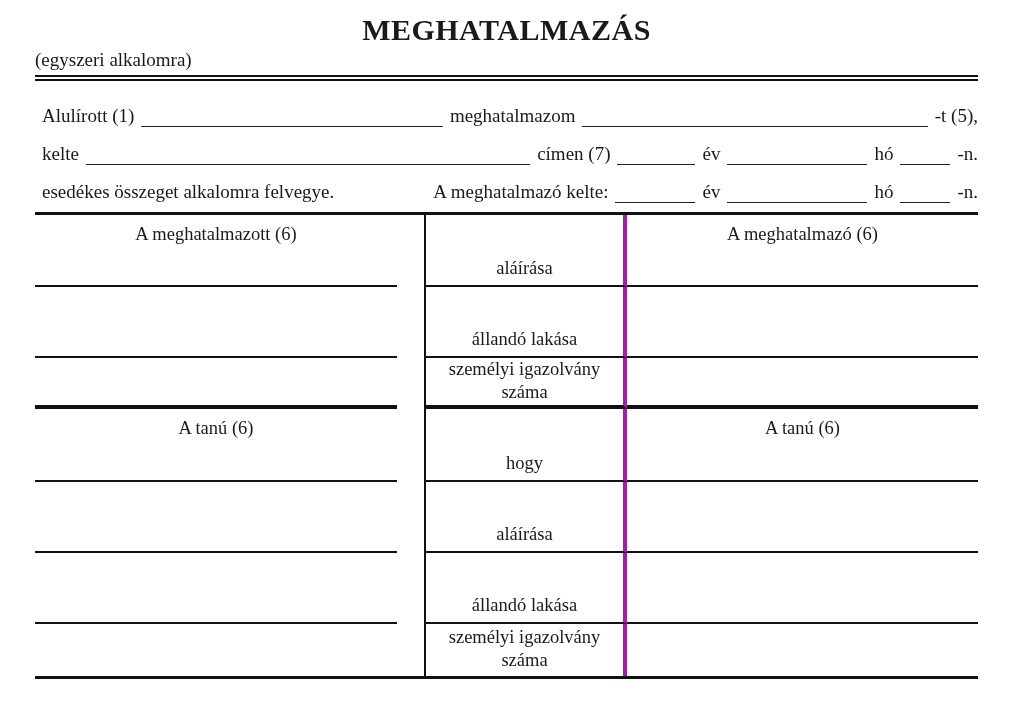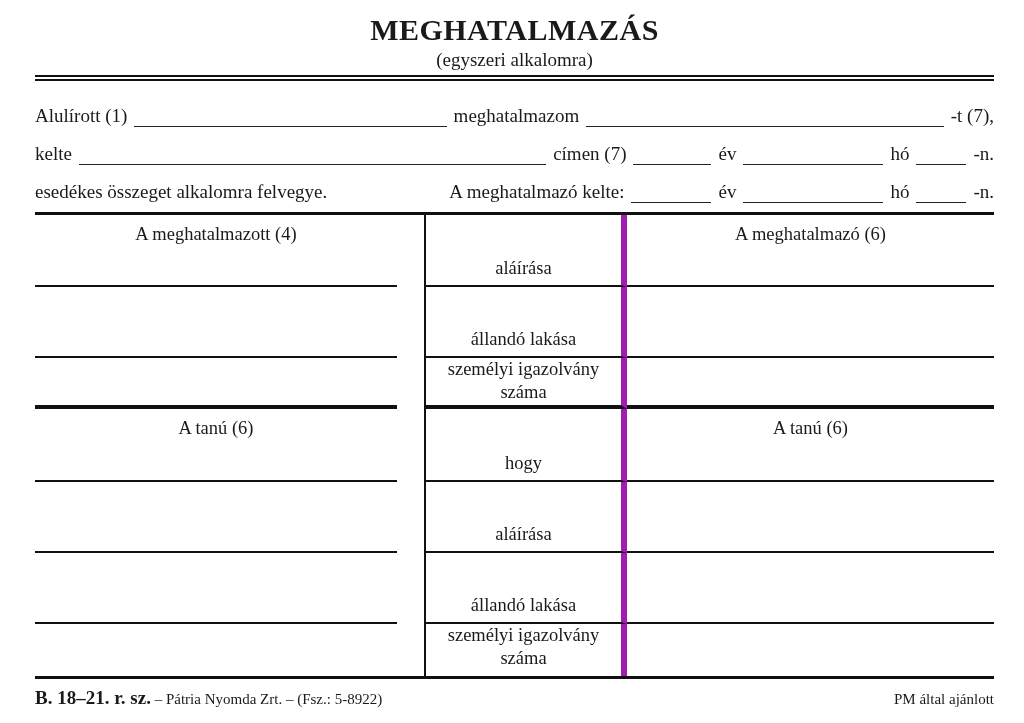--- a/index.html
+++ b/index.html
@@ -1,37 +1,37 @@
 <!DOCTYPE html>
 <html><head>
 <meta charset="utf-8">
 <style>
   * { box-sizing: border-box; margin: 0; padding: 0; }
   html, body { width: 1024px; height: 723px; background: #fff; overflow: hidden; }
   body { font-family: "Liberation Serif", "DejaVu Serif", serif; color: #1a1a1a; }
-  .page { width: 1024px; height: 723px; padding: 12px 30px 0 35px; }
+  .page { width: 1024px; height: 723px; padding: 12px 46px 0 35px; }
 
   .title { text-align: center; font-size: 30px; font-weight: bold; letter-spacing: .5px; line-height: 36px; }
-  .subtitle { text-align: center; font-size: 19px; line-height: 22px; margin-top: 1px; }
+  .subtitle { font-size: 19px; line-height: 22px; margin-top: 1px; }
   .title-rule { margin-top: 4px; height: 6px; border-top: 2px solid #111; border-bottom: 2px solid #111; }
 
-  .intro { margin-top: 8px; font-size: 19px; }
+  .intro { margin-top: 8px; font-size: 19px; margin-left: 7px; }
   .fline { display: flex; align-items: flex-end; height: 38px; column-gap: 7px; line-height: 22px; white-space: nowrap; }
   .blank { border-bottom: 1.6px solid #222; height: 6px; flex: 0 0 auto; }
   .gA { flex: 310 1 0; } .gB { flex: 355 1 0; } .grow { flex: 1 1 0; }
   .w80 { width: 80px; } .w140 { width: 140px; } .w50 { width: 50px; } .w78 { width: 78px; }
 
   .ptable { margin-top: 9px; display: grid; grid-template-columns: 362px 230px 1fr;
             grid-template-rows: 72px 71px 51px 73px 71px 71px 52px;
             border-top: 3px solid #111; border-bottom: 3px solid #111; font-size: 18.5px; }
   .cell { border-bottom: 2px solid #111; }
-  .mid { border-left: 2px solid #111; border-right: 6px solid #a21caf;
+  .mid { border-left: 2px solid #111; border-right: 4px solid #a21caf;
          display: flex; flex-direction: column; justify-content: flex-end; align-items: center;
          padding-bottom: 5px; text-align: center; line-height: 23px; margin-left: 27px; }
-  .mid.vcenter { justify-content: flex-start; padding-bottom: 2px; }
+  .mid.vcenter { justify-content: center; padding-bottom: 2px; }
   .mid.vcenter span { display: block; max-width: 195px; }
   .head { display: flex; justify-content: center; align-items: flex-start; padding-top: 9px; }
   .thick { border-bottom-width: 4px; }
   .last { border-bottom: none; }
 
   .footer { display: flex; justify-content: space-between; align-items: baseline; padding-top: 8px; }
   .f-left { font-size: 15px; }
   .f-num { font-weight: bold; font-size: 19px; }
   .f-right { font-size: 15px; }
 </style>
@@ -43,21 +43,21 @@
   <div class="title">MEGHATALMAZÁS</div>
   <div class="subtitle">(egyszeri alkalomra)</div>
   <div class="title-rule"></div>
 
   <div class="intro">
     <div class="fline">
       <span>Alulírott (1)</span>
       <span class="blank gA"></span>
       <span>meghatalmazom</span>
       <span class="blank gB"></span>
-      <span>-t (7),</span>
+      <span>-t (5),</span>
     </div>
     <div class="fline">
       <span>kelte</span>
       <span class="blank grow"></span>
       <span>címen (7)</span>
       <span class="blank w78"></span>
       <span>év</span>
       <span class="blank w140"></span>
       <span>hó</span>
       <span class="blank w50"></span>
@@ -71,21 +71,21 @@
       <span>év</span>
       <span class="blank w140"></span>
       <span>hó</span>
       <span class="blank w50"></span>
       <span>-n.</span>
     </div>
   </div>
 
   <div class="ptable">
 
-    <div class="cell head">A meghatalmazott (4)</div>
+    <div class="cell head">A meghatalmazott (6)</div>
     <div class="cell mid">aláírása</div>
     <div class="cell head">A meghatalmazó (6)</div>
 
     <div class="cell"></div>
     <div class="cell mid">állandó lakása</div>
     <div class="cell"></div>
 
     <div class="cell thick"></div>
     <div class="cell mid vcenter thick">
         <span>személyi igazolvány száma</span>
@@ -104,21 +104,14 @@
     <div class="cell mid">állandó lakása</div>
     <div class="cell"></div>
 
     <div class="cell last"></div>
     <div class="cell mid vcenter last">
         <span>személyi igazolvány száma</span>
       </div>
     <div class="cell last"></div>
   </div>
 
-  <div class="footer">
-    <div class="f-left">
-      <span class="f-num">B. 18–21. r. sz.</span>
-      <span>– Pátria Nyomda Zrt. – (Fsz.: 5-8922)</span>
-    </div>
-    <div class="f-right">PM által ajánlott</div>
-  </div>
 
 </div>
 
 </body></html>

